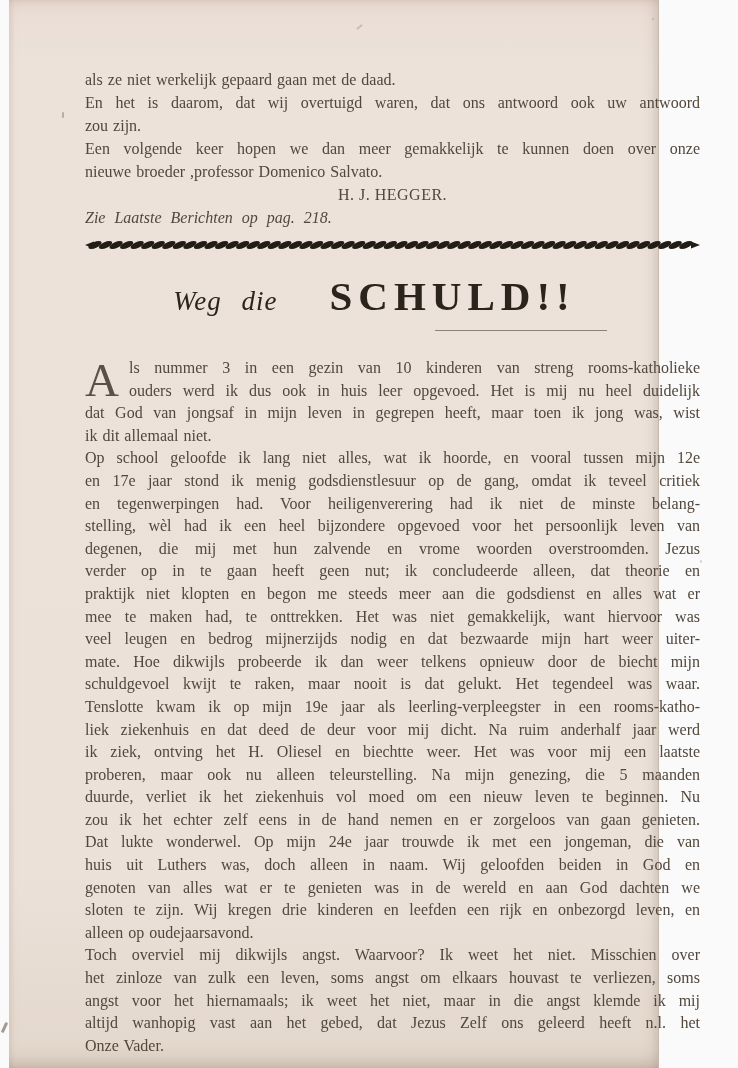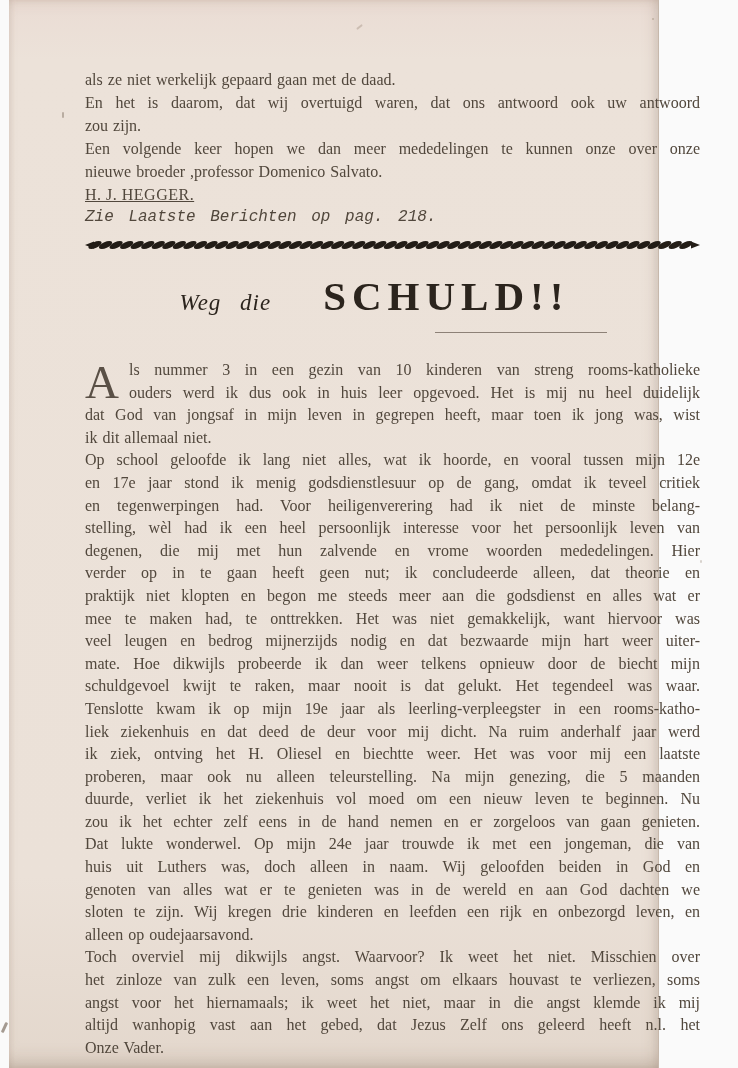--- a/index.html
+++ b/index.html
@@ -19,26 +19,26 @@
                inset -12px 0 16px -12px rgba(120,95,75,.25),
                inset 3px 0 6px -3px rgba(150,120,100,.20);
   }
   .content{position:relative;width:615px;margin-left:76px;padding-top:68px;color:var(--ink);}
   .line{
     font-size:16px;line-height:23px;white-space:normal;
     text-align:justify;text-align-last:justify;word-spacing:1px;
   }
   .body-block .line{line-height:22.6px;}
   .line.last{text-align:left;text-align-last:auto;}
-  .signature{font-size:16px;line-height:23px;text-align:left;letter-spacing:.5px;text-decoration:underline;}
-  .reference{font-size:16px;line-height:23px;font-style:italic;word-spacing:5px;font-family:Liberation Mono, monospace;}
+  .signature{font-size:16px;line-height:23px;text-align:center;letter-spacing:.5px;}
+  .reference{font-size:16px;line-height:23px;font-style:italic;word-spacing:5px;}
   .divider{display:block;margin-top:10px;width:615px;height:12px;}
   .title{margin-top:22px;text-align:center;padding-right:36px;line-height:46px;
          color:var(--headline);font-weight:400;}
-  .t-italic{font-style:italic;font-size:23px;word-spacing:12px;letter-spacing:1px;margin-right:20px;}
+  .t-italic{font-style:italic;font-size:27px;word-spacing:12px;letter-spacing:1px;margin-right:20px;}
   .t-main{font-size:41px;font-weight:700;letter-spacing:6px;margin-left:32px;}
   .title-rule{height:1px;width:172px;margin:6px 0 0 350px;background:var(--rule);}
   .body-block{margin-top:26px;}
   .dropcap{
     float:left;width:37px;margin-right:7px;padding-top:4px;
     font-size:47px;line-height:38px;color:#5a5046;
   }
   .para{overflow:visible;}
   .speck{position:absolute;border-radius:1px;pointer-events:none;}
 </style>
@@ -47,21 +47,21 @@
 
 <div class="scan">
   <div class="paper">
     <div class="content">
 
       <section>
         <div id="intro-lines">
             <div class="line last">als ze niet werkelijk gepaard gaan met de daad.</div>
             <div class="line">En het is daarom, dat wij overtuigd waren, dat ons antwoord ook uw antwoord</div>
             <div class="line last">zou zijn.</div>
-            <div class="line">Een volgende keer hopen we dan meer mededelingen te kunnen onze over onze</div>
+            <div class="line">Een volgende keer hopen we dan meer gemakkelijk te kunnen doen over onze</div>
             <div class="line last">nieuwe broeder ,professor Domenico Salvato.</div>
           </div>
         <div class="signature">H. J. HEGGER.</div>
         <div class="reference">Zie Laatste Berichten op pag. 218.</div>
       </section>
 
       <svg class="divider" id="rope-divider" viewBox="0 0 615 12">
           <polygon points="0,6 9,2.6 9,9.4" fill="var(--divider)"></polygon>
           <ellipse cx="10" cy="6" rx="7.1" ry="3.1" transform="rotate(-24 10 6)" fill="var(--divider)"></ellipse>
           <ellipse cx="20.55" cy="6" rx="7.1" ry="3.1" transform="rotate(-24 20.55 6)" fill="var(--divider)"></ellipse>
@@ -133,22 +133,22 @@
             <span class="dropcap">A</span>
             <div class="line">ls nummer 3 in een gezin van 10 kinderen van streng rooms-katholieke</div>
             <div class="line">ouders werd ik dus ook in huis leer opgevoed. Het is mij nu heel duidelijk</div>
             <div class="line">dat God van jongsaf in mijn leven in gegrepen heeft, maar toen ik jong was, wist</div>
             <div class="line last">ik dit allemaal niet.</div>
           </div>
           <div class="para">
             <div class="line">Op school geloofde ik lang niet alles, wat ik hoorde, en vooral tussen mijn 12e</div>
             <div class="line">en 17e jaar stond ik menig godsdienstlesuur op de gang, omdat ik teveel critiek</div>
             <div class="line">en tegenwerpingen had. Voor heiligenverering had ik niet de minste belang-</div>
-            <div class="line">stelling, wèl had ik een heel persoonlijk interesse voor het persoonlijk leven van</div>
-            <div class="line">degenen, die mij met hun zalvende en vrome woorden mededelingen. Hier</div>
+            <div class="line">stelling, wèl had ik een heel bijzondere opgevoed voor het persoonlijk leven van</div>
+            <div class="line">degenen, die mij met hun zalvende en vrome woorden overstroomden. Jezus</div>
             <div class="line">verder op in te gaan heeft geen nut; ik concludeerde alleen, dat theorie en</div>
             <div class="line">praktijk niet klopten en begon me steeds meer aan die godsdienst en alles wat er</div>
             <div class="line">mee te maken had, te onttrekken. Het was niet gemakkelijk, want hiervoor was</div>
             <div class="line">veel leugen en bedrog mijnerzijds nodig en dat bezwaarde mijn hart weer uiter-</div>
             <div class="line">mate. Hoe dikwijls probeerde ik dan weer telkens opnieuw door de biecht mijn</div>
             <div class="line">schuldgevoel kwijt te raken, maar nooit is dat gelukt. Het tegendeel was waar.</div>
           </div>
           <div class="para">
             <div class="line">Tenslotte kwam ik op mijn 19e jaar als leerling-verpleegster in een rooms-katho-</div>
             <div class="line">liek ziekenhuis en dat deed de deur voor mij dicht. Na ruim anderhalf jaar werd</div>

